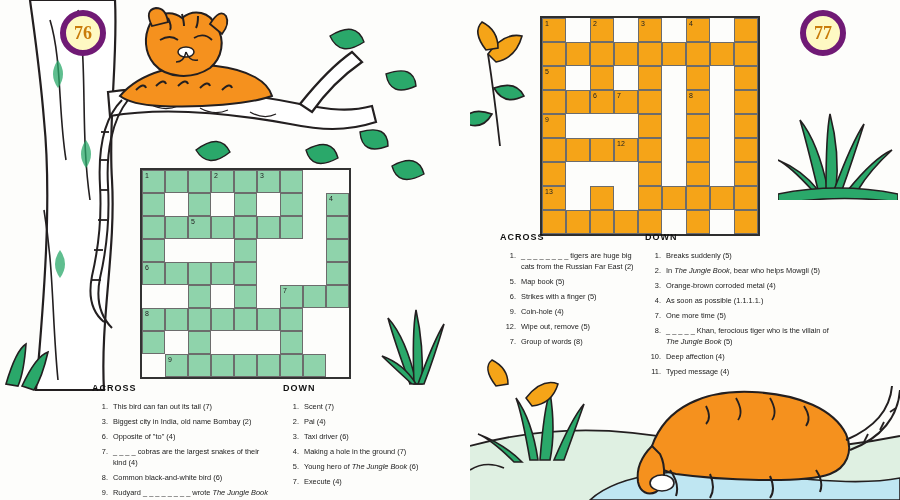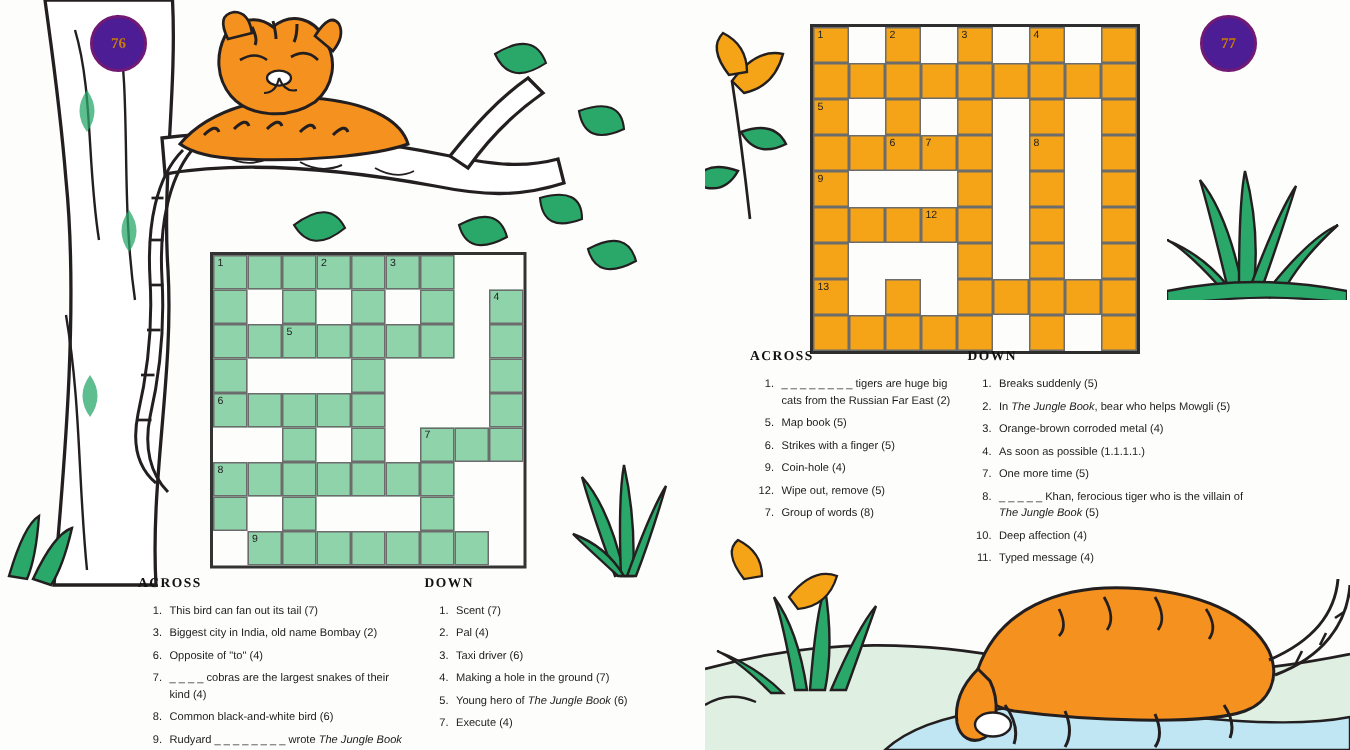--- a/index.html
+++ b/index.html
@@ -3,42 +3,42 @@
 <meta charset="utf-8">
 <style>
   html,body{margin:0;padding:0;}
   body{width:900px;height:500px;overflow:hidden;background:#ffffff;font-family:"Liberation Sans",sans-serif;}
   .page{position:relative;width:900px;height:500px;background:#fdfdfb;overflow:hidden;}
 
   
   .art{position:absolute;pointer-events:none;}
 
   
-  .pagenum{position:absolute;width:34px;height:34px;border-radius:50%;border:2px solid #701a75;
-           display:flex;align-items:center;justify-content:center;font-size:10px;color:#c97c0a;
-           font-family:"Liberation Serif",serif;font-weight:bold;background:#4c1d95;}
+  .pagenum{position:absolute;width:34px;height:34px;border-radius:50%;border:6px solid #701a75;
+           display:flex;align-items:center;justify-content:center;font-size:18px;color:#c97c0a;
+           font-family:"Liberation Serif",serif;font-weight:bold;background:#fef9c3;}
   #pagenum-left{left:60px;top:10px;}
   #pagenum-right{left:800px;top:10px;}
 
   
   .grid{position:absolute;border:2px solid #333;box-sizing:content-box;}
   .cell{position:absolute;box-sizing:border-box;border:1px solid #6c6c6c;}
   .cell.blank{background:transparent;border:none;}
   .cell .num{position:absolute;left:2px;top:0px;font-size:7px;color:#222;font-family:"Liberation Sans",sans-serif;line-height:9px;}
 
   #grid-left{left:140px;top:168px;}
   #grid-left .cell.open{background:#8fd3ab;}
   #grid-right{left:540px;top:16px;}
   #grid-right .cell.open{background:#f5a418;}
   #grid-right{border-color:#2e2e2e;}
 
   
   .clues{position:absolute;font-size:7.4px;color:#1b1b1b;line-height:11.5px;}
   .clues h4{margin:0 0 6px 0;font-size:9px;letter-spacing:1px;color:#111;font-weight:bold;
-            font-family:Liberation Serif, serif;}
+            font-family:Liberation Sans, sans-serif;}
   .clue{display:flex;margin-bottom:3.5px;}
   .clue .n{width:16px;text-align:right;padding-right:5px;flex:0 0 16px;}
   .clue .t{flex:1;}
   .clue i{font-style:italic;}
 
   #clues-left-across{left:92px;top:383px;width:180px;}
   #clues-left-down{left:283px;top:383px;width:175px;}
   #clues-right-across{left:500px;top:232px;width:140px;}
   #clues-right-down{left:645px;top:232px;width:195px;}
 </style>

